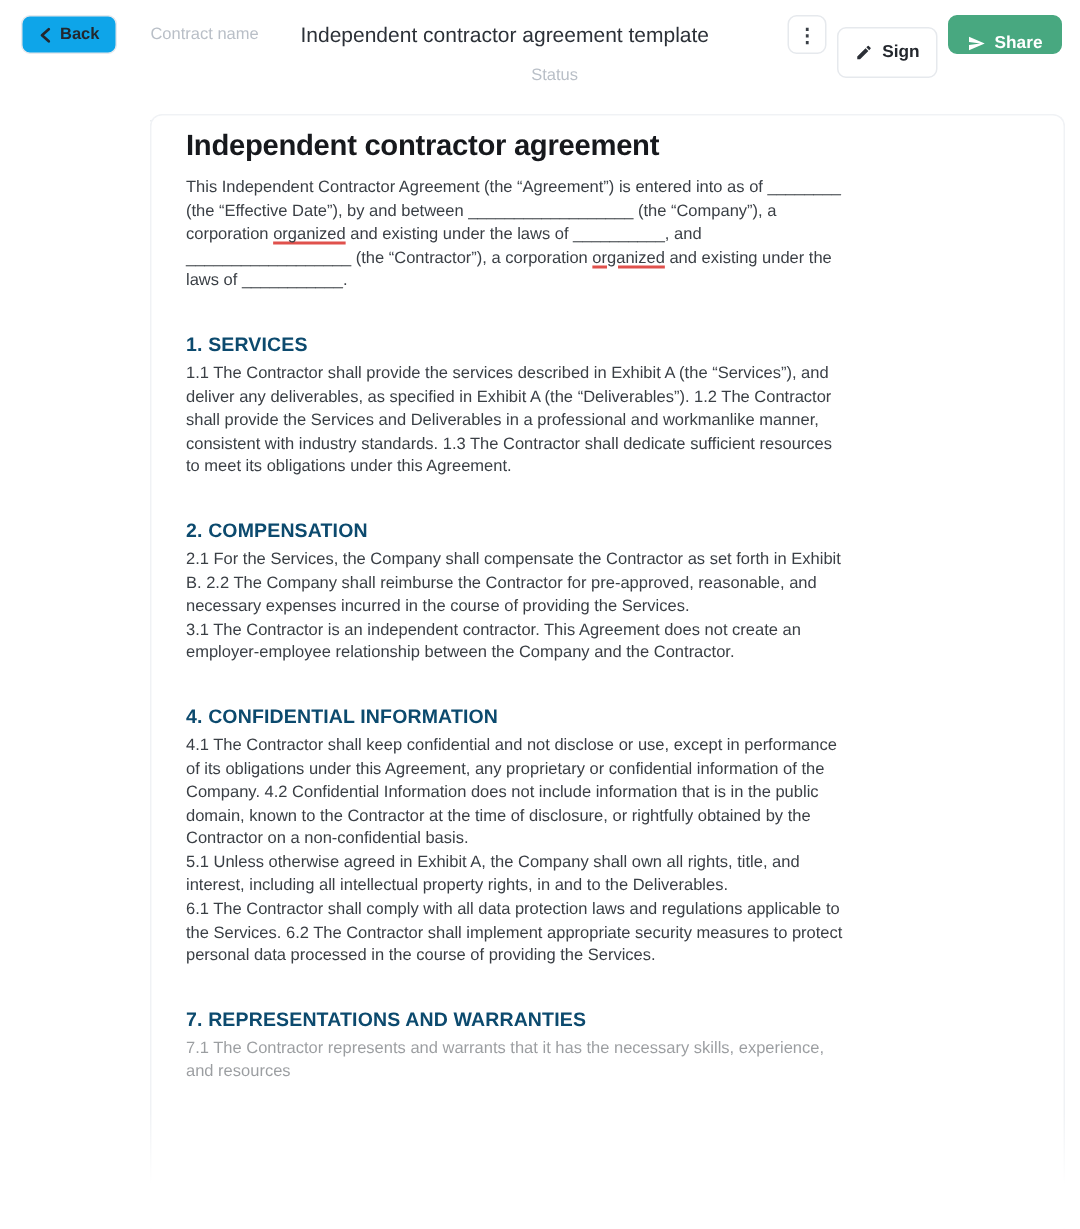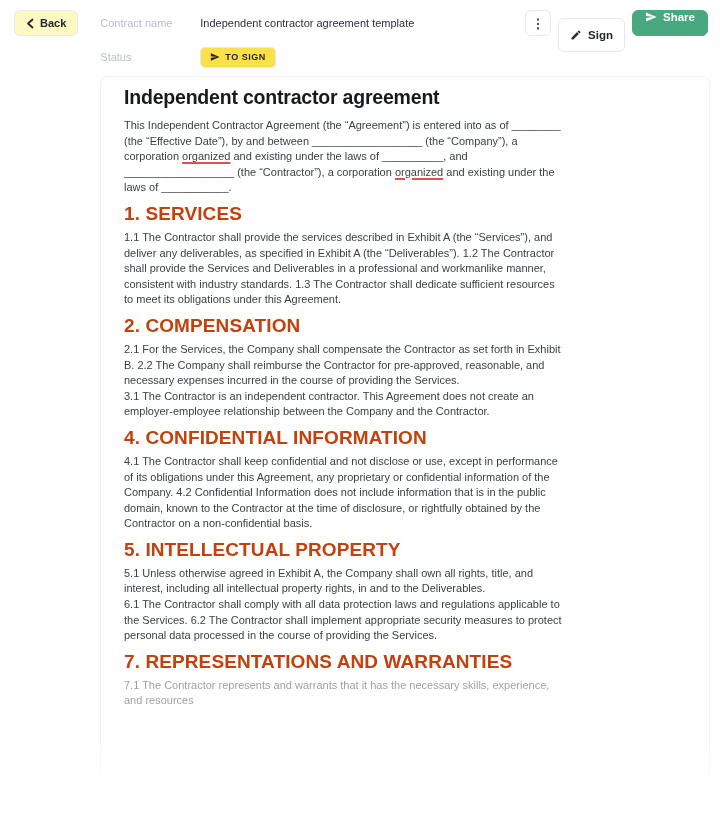--- a/index.html
+++ b/index.html
@@ -11,45 +11,45 @@
     color: #33383f;
   }
   .app { position: relative; width: 720px; height: 819px; }
 
   
   .top-bar { position: relative; padding: 10px 12px 0 14px; }
   .hdr-flex { display: flex; align-items: flex-start; }
   .back-btn {
     display: inline-flex; align-items: center; gap: 5px;
     height: 26px; padding: 0 11px;
-    background: #fef9c3; border: 1px solid #e6e9ed; border-radius: 6px;
+    background: #0ea5e9; border: 1px solid #e6e9ed; border-radius: 6px;
     font-family: "Liberation Sans", sans-serif;
     font-size: 11px; font-weight: 700; color: #23272d;
     cursor: pointer; margin-right: 0;
   }
   .hdr-cols { flex: 1; margin-left: 22px; }
   .hdr-row { display: flex; align-items: center; height: 26px; }
-  .hdr-row + .hdr-row { margin-top: 8px; }
+  .hdr-row + .hdr-row { margin-top: 8px; flex-direction: column; }
   .hdr-label {
     width: 100px; flex: 0 0 100px;
     font-size: 11px; color: #b9bfc7;
   }
-  .hdr-value { font-size: 11px; color: #2c3138; cursor: text; }
+  .hdr-value { font-size: 14px; color: #2c3138; cursor: text; }
   .hdr-actions { margin-left: auto; display: flex; align-items: center; gap: 7px; }
   .icon-btn, .sign-btn {
     display: inline-flex; align-items: center; justify-content: center; gap: 6px;
     height: 26px; background: #fff;
     border: 1px solid #e6e9ed; border-radius: 6px;
     font-family: "Liberation Sans", sans-serif;
     font-size: 11.5px; font-weight: 600; color: #23272d; cursor: pointer;
   }
   .icon-btn { width: 26px; font-size: 13px; font-weight: 700; color: #3a3f46; }
   .sign-btn { padding: 16px 11px; margin-top: 24px; }
   .share-btn {
-    display: inline-flex; align-items: flex-start; gap: 6px;
+    display: inline-flex; align-items: flex-end; gap: 6px;
     height: 26px; padding: 0 12px;
     background: #48a880; border: 1px solid #48a880; border-radius: 6px;
     font-family: "Liberation Sans", sans-serif;
     font-size: 11.5px; font-weight: 700; color: #ffffff; cursor: pointer;
   }
   .status-badge {
     display: inline-flex; align-items: center; gap: 5px;
     height: 21px; padding: 0 9px;
     background: #fde047; border: 1px solid #e6e9ed; border-radius: 5px;
     font-size: 9px; font-weight: 700; letter-spacing: 0.5px; color: #23272d;
@@ -71,23 +71,23 @@
   }
   .doc { width: 442px; }
   .doc-title {
     font-size: 19.5px; font-weight: 700; color: #17191d;
     letter-spacing: -0.2px; margin-bottom: 9px;
   }
   .doc p {
     font-size: 11px; line-height: 15.6px; color: #3a3f45;
   }
   .doc h2 {
-    font-size: 19px; font-weight: 700; color: #c2410c;
+    font-size: 13px; font-weight: 700; color: #0c4a6e;
     text-transform: none; letter-spacing: 0.1px;
-    margin-top: 7px; margin-bottom: 5px;
+    margin-top: 26px; margin-bottom: 5px;
   }
   .misspell {
     text-decoration: underline;
     text-decoration-color: #e0514c;
     text-decoration-thickness: 1.5px;
     text-underline-offset: 2px;
   }
   .faded-body { opacity: 0.5; }
 
   
@@ -179,21 +179,20 @@
         <section>
           <p>3.1 The Contractor is an independent contractor. This Agreement does not create an employer-employee relationship between the Company and the Contractor.</p>
         </section>
 
         <section>
           <h2>4. CONFIDENTIAL INFORMATION</h2>
           <p>4.1 The Contractor shall keep confidential and not disclose or use, except in performance of its obligations under this Agreement, any proprietary or confidential information of the Company. 4.2 Confidential Information does not include information that is in the public domain, known to the Contractor at the time of disclosure, or rightfully obtained by the Contractor on a non-confidential basis.</p>
         </section>
 
         <section>
-          <h2>5. INTELLECTUAL PROPERTY</h2>
           <p>5.1 Unless otherwise agreed in Exhibit A, the Company shall own all rights, title, and interest, including all intellectual property rights, in and to the Deliverables.</p>
         </section>
 
         <section>
           <p>6.1 The Contractor shall comply with all data protection laws and regulations applicable to the Services. 6.2 The Contractor shall implement appropriate security measures to protect personal data processed in the course of providing the Services.</p>
         </section>
 
         <section>
           <h2>7. REPRESENTATIONS AND WARRANTIES</h2>
           <p class="faded-body">7.1 The Contractor represents and warrants that it has the necessary skills, experience, and resources</p>

